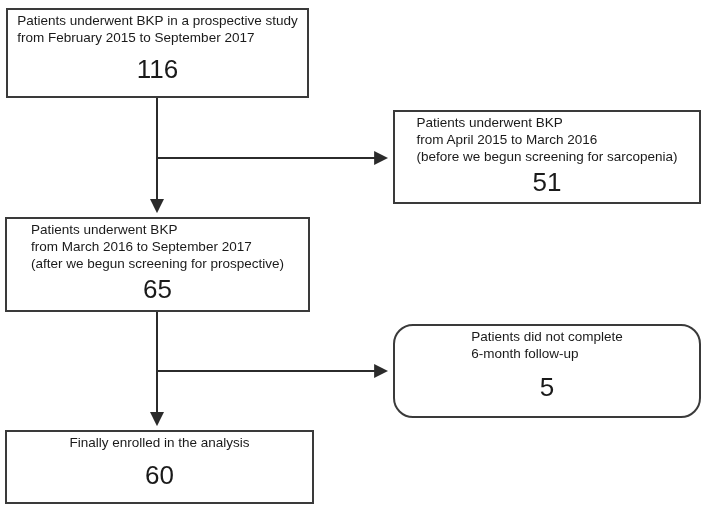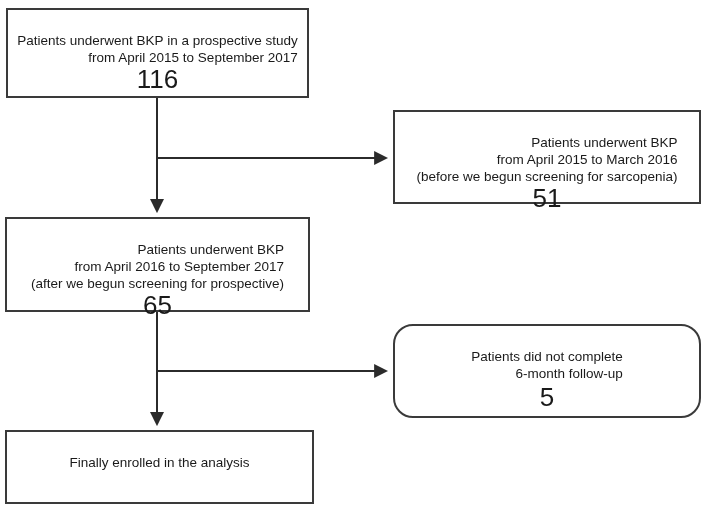--- a/index.html
+++ b/index.html
@@ -23,22 +23,22 @@
   .box {
     position: absolute;
     border: 2px solid var(--border-color);
     background: var(--bg-color);
     display: flex;
     flex-direction: column;
     align-items: center;
     color: var(--text-color);
   }
   .box-text {
-    padding-top: 22px;
-    text-align: right;
+    padding-top: 2px;
+    text-align: left;
     font-size: 13.5px;
     line-height: 17px;
     color: var(--text-color);
   }
   .line { white-space: nowrap; }
   .bold { font-weight: normal; }
   .box-count {
     flex: 1;
     display: flex;
     align-items: center;
@@ -79,50 +79,51 @@
     </defs>
     <line x1="157" y1="98" x2="157" y2="211" marker-end="url(#arrowhead)"></line>
     <line x1="157" y1="158" x2="386" y2="158" marker-end="url(#arrowhead)"></line>
     <line x1="157" y1="312" x2="157" y2="424" marker-end="url(#arrowhead)"></line>
     <line x1="157" y1="371" x2="386" y2="371" marker-end="url(#arrowhead)"></line>
   </svg>
 
   <div class="box b1">
     <div class="box-text">
       <div class="line">Patients underwent BKP in a prospective study</div>
-      <div class="line">from April 2015 to September 2017</div>
+      <div class="line">from February 2015 to September 2017</div>
     </div>
     <div class="box-count">116</div>
   </div>
 
   <div class="box b2">
     <div class="box-text">
       <div class="line">Patients underwent BKP</div>
       <div class="line">from April 2015 to March 2016</div>
       <div class="line"><span>(</span><span class="bold">before we begun screening for sarcopenia</span><span>)</span></div>
     </div>
     <div class="box-count">51</div>
   </div>
 
   <div class="box b3">
     <div class="box-text">
       <div class="line">Patients underwent BKP</div>
-      <div class="line">from April 2016 to September 2017</div>
+      <div class="line">from March 2016 to September 2017</div>
       <div class="line"><span>(</span><span class="bold">after we begun screening for prospective</span><span>)</span></div>
     </div>
     <div class="box-count">65</div>
   </div>
 
   <div class="box b4">
     <div class="box-text">
       <div class="line">Patients did not complete</div>
       <div class="line">6-month follow-up</div>
     </div>
     <div class="box-count">5</div>
   </div>
 
   <div class="box b5">
     <div class="box-text">
       <div class="line">Finally enrolled in the analysis</div>
     </div>
+    <div class="box-count">60</div>
   </div>
 
 </div>
 
 </body></html>

